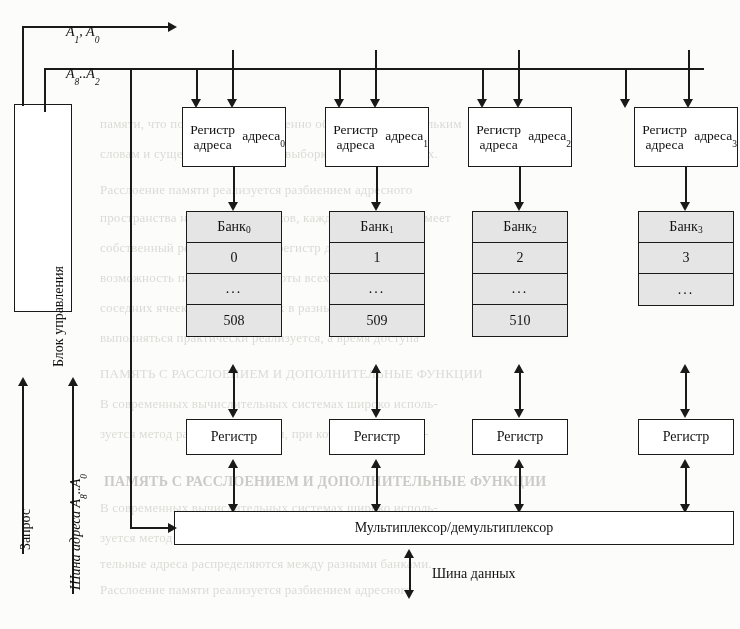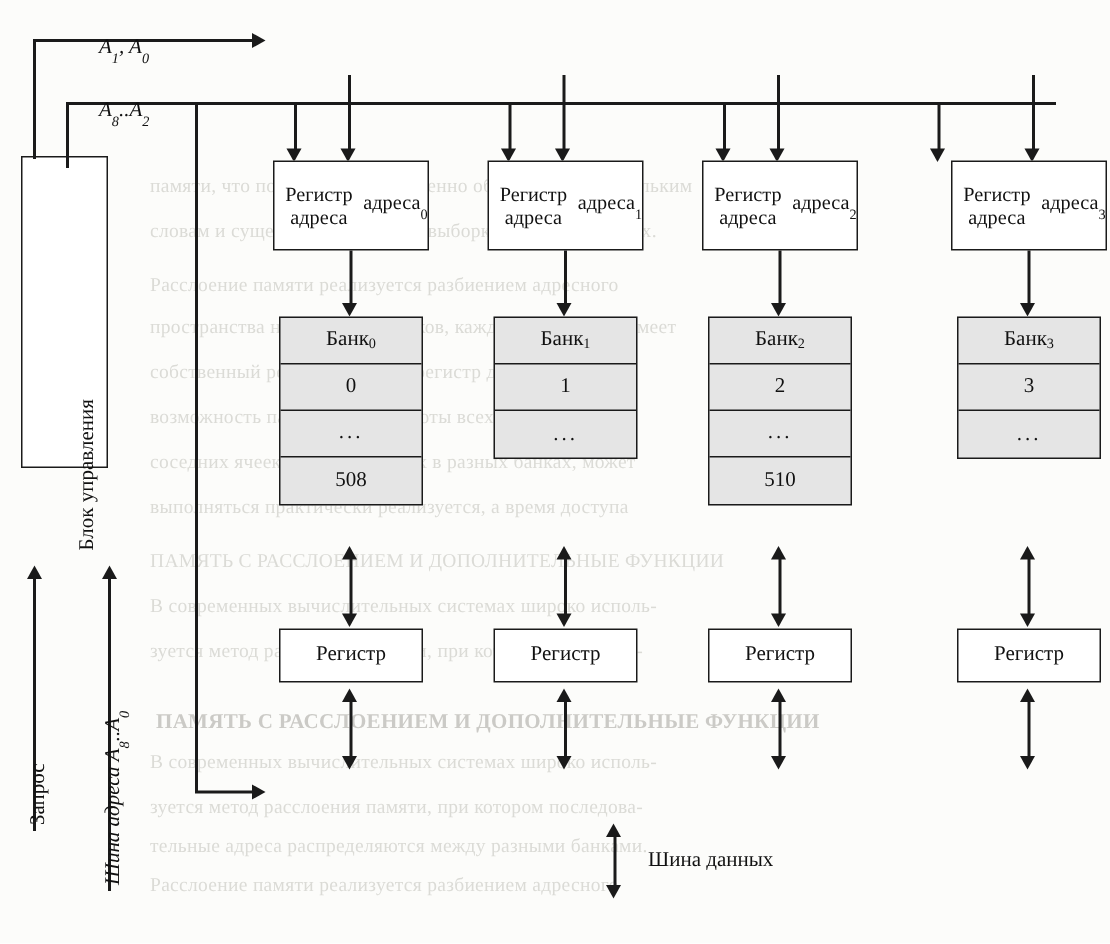--- a/index.html
+++ b/index.html
@@ -209,20 +209,21 @@
     <div class="cell">508</div>
   </div>
 
   <div class="bank" style="left:329px; top:211px; width:96px;">
     <div class="cell head">
       <span>Банк</span>
         <span class="sub">1</span>
     </div>
     <div class="cell">1</div>
     <div class="cell dots">...</div>
+    <div class="cell">509</div>
   </div>
 
   <div class="bank" style="left:472px; top:211px; width:96px;">
     <div class="cell head">
       <span>Банк</span>
         <span class="sub">2</span>
     </div>
     <div class="cell">2</div>
     <div class="cell dots">...</div>
     <div class="cell">510</div>
@@ -275,20 +276,23 @@
   <div class="ar down" style="left:371px; top:504px;"></div>
 
   <div class="ar up" style="left:514px; top:459px;"></div>
   <div class="ln vl" style="left:519px; top:466px; height:38px;"></div>
   <div class="ar down" style="left:514px; top:504px;"></div>
 
   <div class="ar up" style="left:680px; top:459px;"></div>
   <div class="ln vl" style="left:685px; top:466px; height:38px;"></div>
   <div class="ar down" style="left:680px; top:504px;"></div>
 
+  <div class="box" style="left:174px; top:511px; width:560px; height:34px;">
+    <span>Мультиплексор/демультиплексор</span>
+  </div>
 
   <div class="ln vl" style="left:130px; top:70px; height:458px;"></div>
   <div class="ln hl" style="left:130px; top:527px; width:44px;"></div>
   <div class="ar right" style="left:168px; top:522.5px;"></div>
 
   <div class="ar up" style="left:404px; top:549px;"></div>
   <div class="ln vl" style="left:409px; top:556px; height:36px;"></div>
   <div class="ar down" style="left:404px; top:590px;"></div>
   <div class="lbl" style="left:432px; top:566px;">Шина данных</div>
 

